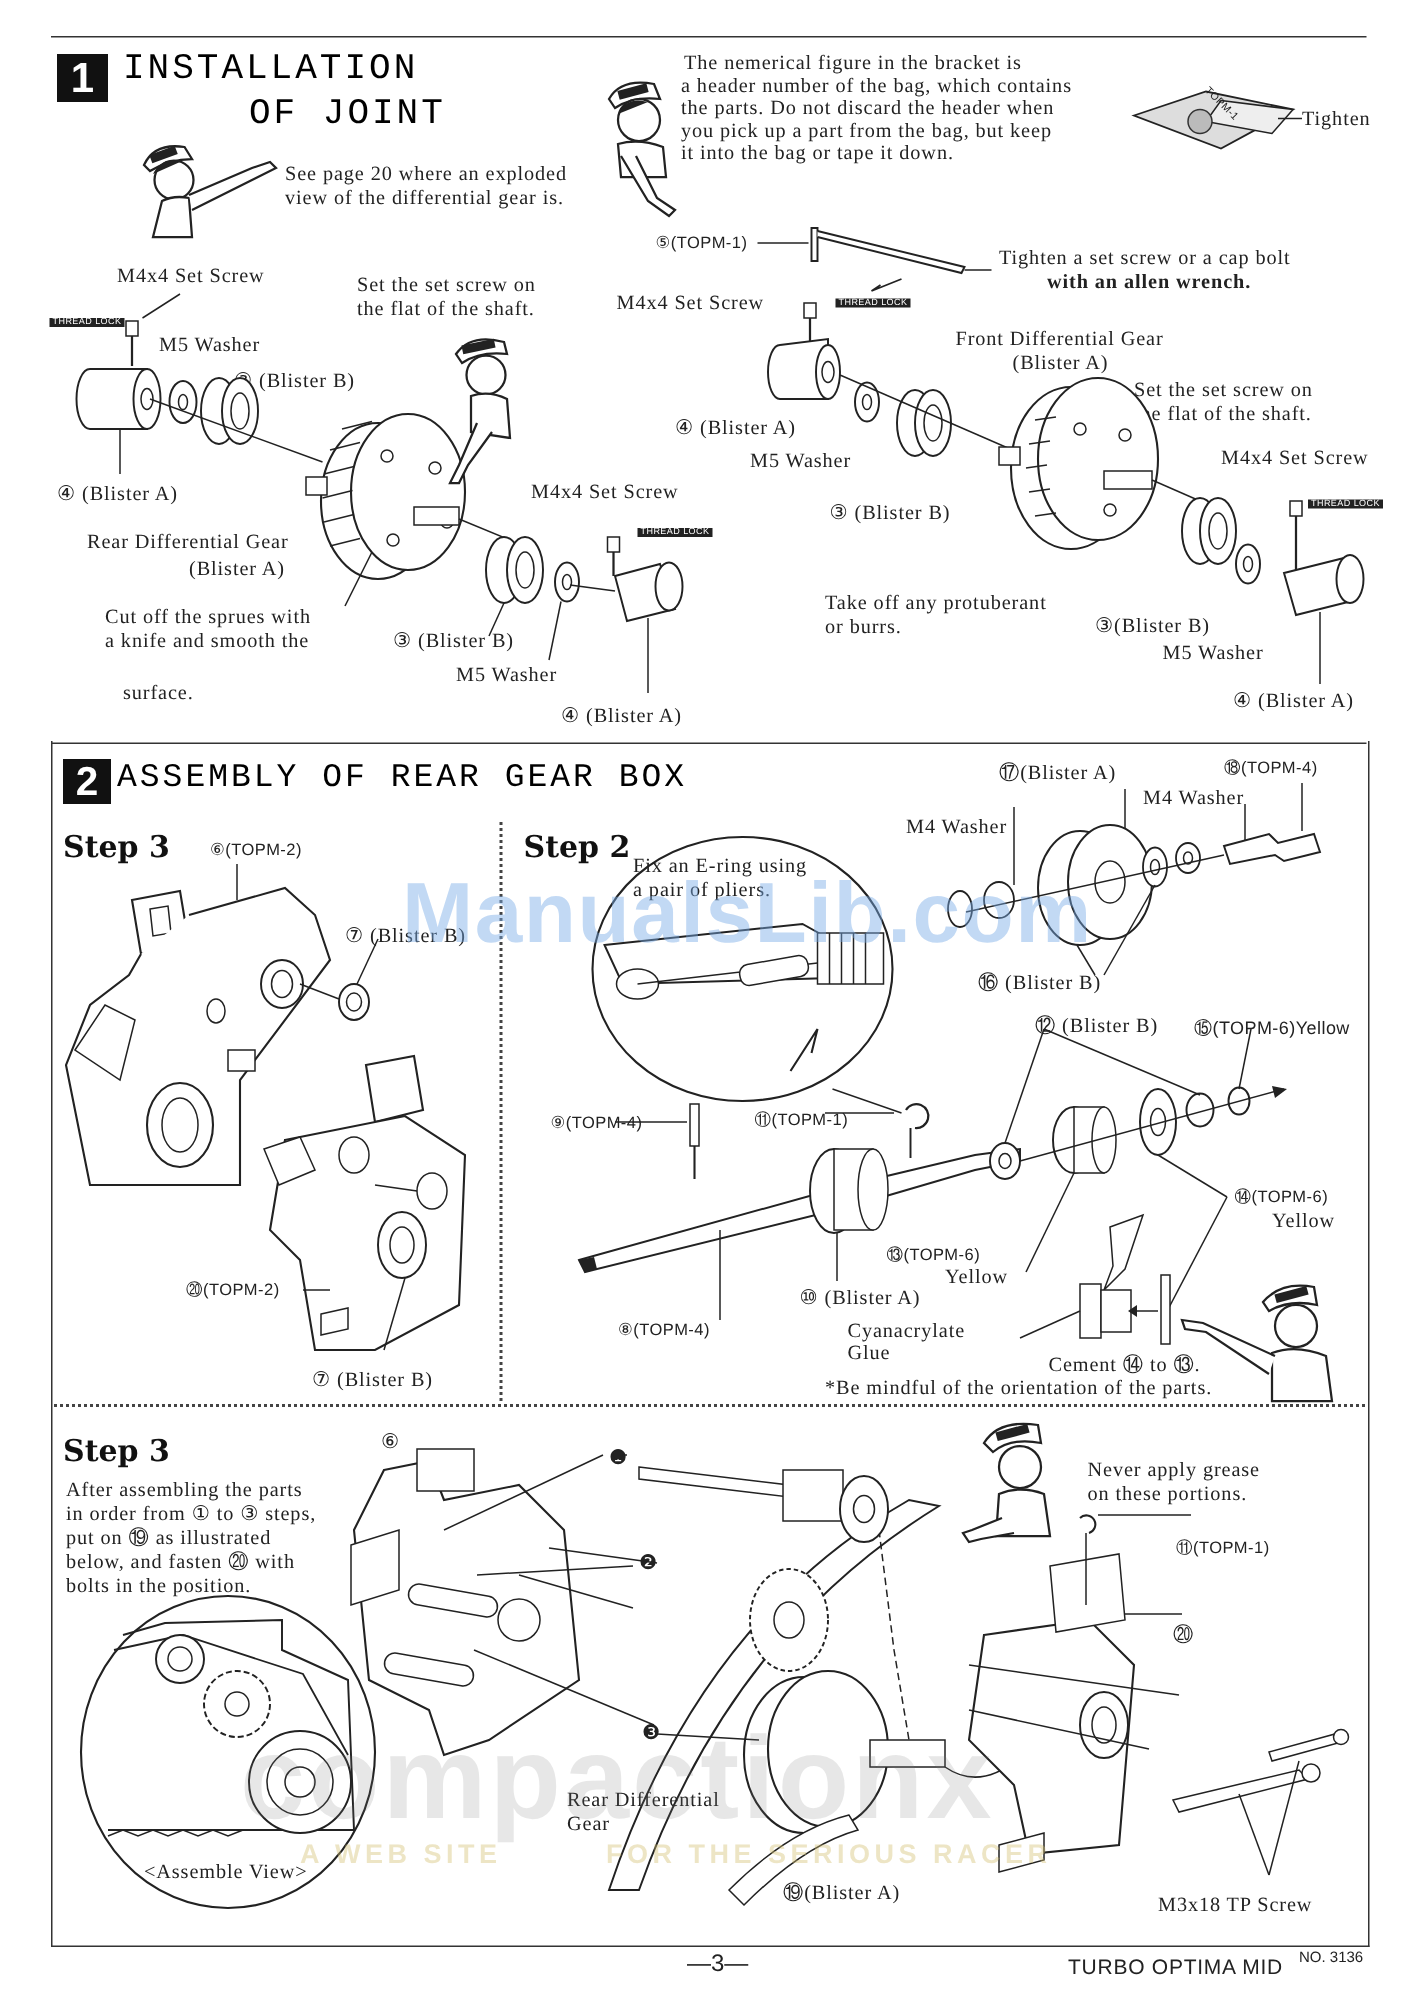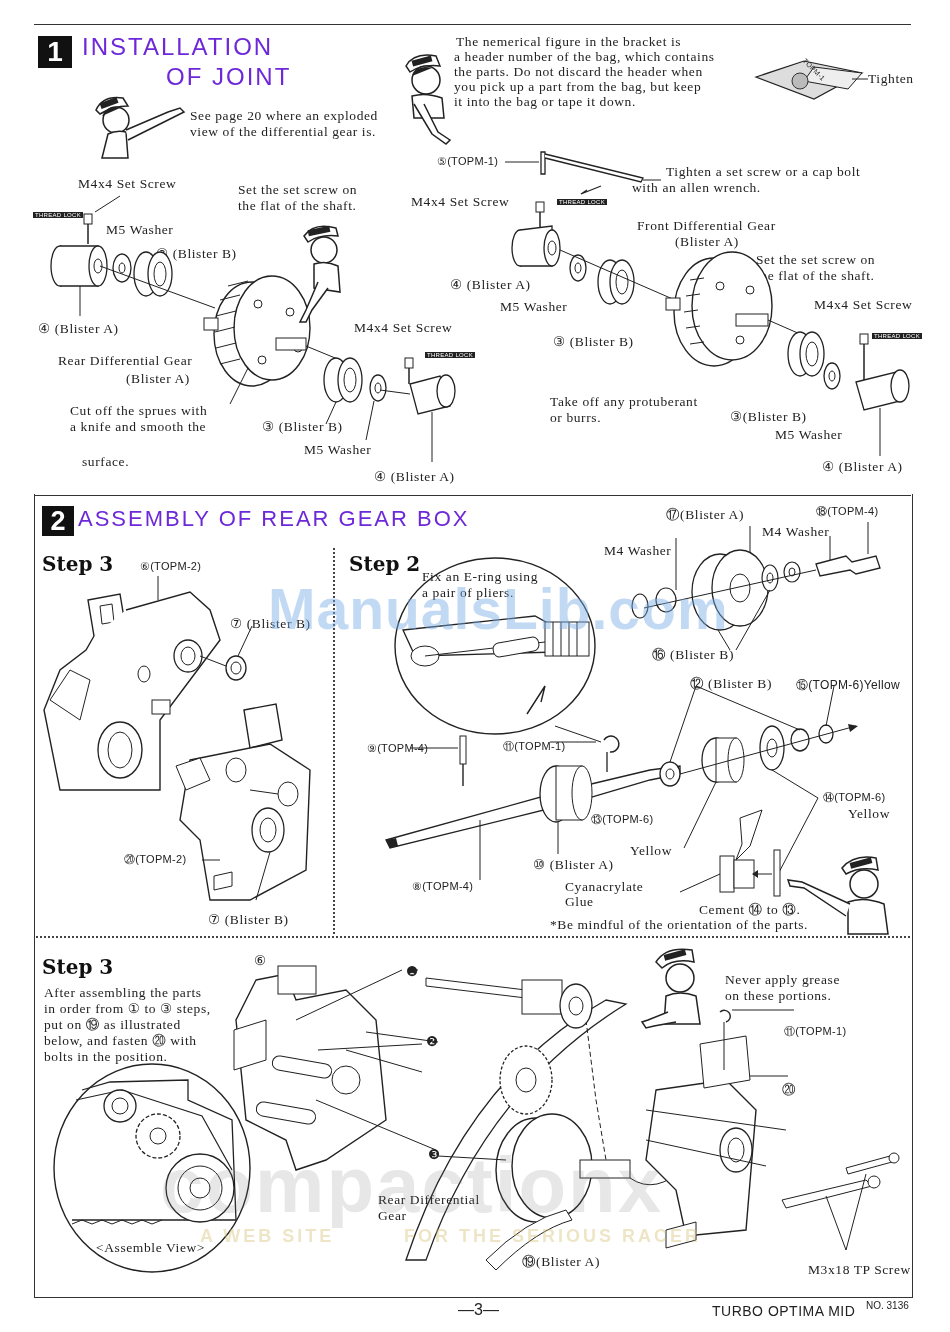--- a/index.html
+++ b/index.html
@@ -2,21 +2,21 @@
 <html><head>
 <meta charset="utf-8">
 <style>
   html,body{margin:0;padding:0;background:#fff;}
   body{width:950px;height:1332px;position:relative;overflow:hidden;font-family:"DejaVu Serif",serif;color:#1a1a1a;}
   .abs{position:absolute;}
   .txt{font-family:"Liberation Serif",serif;font-size:13.5px;line-height:15.5px;letter-spacing:0.6px;color:#222;white-space:nowrap;}
   .sans{font-family:"Liberation Sans",sans-serif;font-size:11px;letter-spacing:0.3px;color:#222;white-space:nowrap;}
   .frame{position:absolute;border:1.5px solid #333;}
   .hdr-num{position:absolute;background:#111;color:#fff;font-family:"Liberation Sans",sans-serif;font-weight:bold;text-align:center;}
-  .hdr-title{position:absolute;font-family:Liberation Sans, sans-serif;font-size:24px;letter-spacing:2px;color:#6d28d9;white-space:nowrap;}
+  .hdr-title{position:absolute;font-family:Liberation Mono, monospace;font-size:24px;letter-spacing:2px;color:#000000;white-space:nowrap;}
   .step{position:absolute;font-family:"DejaVu Serif",serif;font-weight:bold;font-size:20px;color:#111;white-space:nowrap;}
   .dotted-h{position:absolute;height:0;border-top:2px dotted #444;}
   .dotted-v{position:absolute;width:0;border-left:2px dotted #444;}
   .footer{position:absolute;font-family:"Liberation Sans",sans-serif;color:#222;white-space:nowrap;}
   .wm{position:absolute;font-family:"Liberation Sans",sans-serif;font-weight:bold;white-space:nowrap;pointer-events:none;}
   svg{position:absolute;overflow:visible;}
 </style>
 </head>
 <body>
 
@@ -63,21 +63,21 @@
 
 <svg style="left:505px;top:150px;" width="150" height="45" viewBox="0 0 150 45">
   <path d="M36 2 L40 2 L40 24 L36 24 Z" fill="#fff" stroke="#222" stroke-width="1.3"></path>
   <path d="M40 4 L138 28 L136 32 L40 8" fill="#fff" stroke="#222" stroke-width="1.3"></path>
   <line x1="0" y1="12" x2="34" y2="12" stroke="#222"></line>
   <line x1="138" y1="30" x2="156" y2="30" stroke="#222"></line>
   <path d="M96 36 L76 44 L82 40" fill="none" stroke="#222" stroke-width="1.2"></path>
 </svg>
 <div class="sans abs" style="left:437px;top:155px;">⑤(TOPM-1)</div>
 <div class="txt abs" style="left:666px;top:164px;">Tighten a set screw or a cap bolt</div>
-<div class="txt abs" style="left:632px;top:180px;">with an allen wrench.</div>
+<div class="txt abs" style="left:698px;top:180px;font-weight:bold;">with an allen wrench.</div>
 
 <div class="txt abs" style="left:78px;top:176px;">M4x4 Set Screw</div>
 <div class="txt abs" style="left:238px;top:182px;">Set the set screw on</div>
 <div class="txt abs" style="left:238px;top:198px;">the flat of the shaft.</div>
 <div class="sans abs" style="left:33px;top:212px;font-size:6px;background:#222;color:#fff;padding:0 2px;">THREAD LOCK</div>
 <div class="txt abs" style="left:106px;top:222px;">M5 Washer</div>
 <div class="txt abs" style="left:156px;top:246px;">③ (Blister B)</div>
 
 <svg style="left:40px;top:200px;" width="440" height="280" viewBox="0 0 440 280">
 
@@ -345,21 +345,21 @@
   <rect x="354" y="170" width="20" height="28" fill="#fff" stroke="#222"></rect>
   <rect x="394" y="160" width="6" height="46" fill="#fff" stroke="#222"></rect>
   <line x1="392" y1="184" x2="376" y2="184" stroke="#222"></line>
   <path d="M378 180 L372 184 L378 188" fill="#222"></path>
   <line x1="340" y1="184" x2="300" y2="202" stroke="#222"></line>
 </svg>
 <div class="sans abs" style="left:367px;top:742px;">⑨(TOPM-4)</div>
 <div class="sans abs" style="left:503px;top:739px;">⑪(TOPM-1)</div>
 <div class="sans abs" style="left:823px;top:790px;">⑭(TOPM-6)</div>
 <div class="txt abs" style="left:848px;top:806px;">Yellow</div>
-<div class="sans abs" style="left:591px;top:812px;">⑬(TOPM-6)</div>
+<div class="sans abs" style="left:591px;top:829px;">⑬(TOPM-6)</div>
 <div class="txt abs" style="left:630px;top:843px;">Yellow</div>
 <div class="txt abs" style="left:533px;top:857px;">⑩ (Blister A)</div>
 <div class="sans abs" style="left:412px;top:880px;">⑧(TOPM-4)</div>
 <div class="txt abs" style="left:565px;top:879px;">Cyanacrylate</div>
 <div class="txt abs" style="left:565px;top:894px;">Glue</div>
 <div class="txt abs" style="left:699px;top:902px;">Cement ⑭ to ⑬.</div>
 <div class="txt abs" style="left:550px;top:917px;">*Be mindful of the orientation of the parts.</div>
 <svg style="left:784px;top:852px;" width="120" height="82" viewBox="0 0 120 82">
   <path d="M58 16 Q70 2 92 6 L94 18 Q76 14 62 22 Z" fill="#fff" stroke="#222" stroke-width="1.5"></path>
   <circle cx="80" cy="32" r="14" fill="#fff" stroke="#222" stroke-width="1.5"></circle>
@@ -459,21 +459,21 @@
   <path d="M28 70 L8 78 L2 80 L6 86 L14 84 L36 80" fill="#fff" stroke="#222" stroke-width="1.5"></path>
   <rect x="24" y="10" width="22" height="6" fill="#222" transform="rotate(-15 35 13)"></rect>
 </svg>
 <div class="txt abs" style="left:725px;top:972px;">Never apply grease</div>
 <div class="txt abs" style="left:725px;top:988px;">on these portions.</div>
 <div class="sans abs" style="left:784px;top:1024px;">⑪(TOPM-1)</div>
 <div class="txt abs" style="left:782px;top:1082px;">⑳</div>
 <div class="txt abs" style="left:378px;top:1192px;">Rear Differential</div>
 <div class="txt abs" style="left:378px;top:1208px;">Gear</div>
 <div class="txt abs" style="left:522px;top:1254px;">⑲(Blister A)</div>
-<div class="txt abs" style="left:808px;top:1262px;">M3x18 TP Screw</div>
+<div class="txt abs" style="left:772px;top:1262px;">M3x18 TP Screw</div>
 
 <div class="wm" style="left:268px;top:576px;font-size:57px;color:rgba(120,170,230,0.45);letter-spacing:1px;">ManualsLib.com</div>
 <div class="wm" style="left:160px;top:1140px;font-size:78px;color:rgba(120,120,120,0.18);letter-spacing:2px;">compactionx</div>
 <div class="wm" style="left:200px;top:1226px;font-size:18px;color:rgba(210,190,110,0.4);letter-spacing:3px;">A WEB SITE</div>
 <div class="wm" style="left:404px;top:1226px;font-size:18px;color:rgba(210,190,110,0.4);letter-spacing:3px;">FOR THE SERIOUS RACER</div>
 
 <div class="footer" style="left:458px;top:1301px;font-size:16px;">—3—</div>
 <div class="footer" style="left:712px;top:1303px;font-size:14px;letter-spacing:0.5px;">TURBO OPTIMA MID</div>
 <div class="footer" style="left:866px;top:1300px;font-size:10px;">NO. 3136</div>
 

